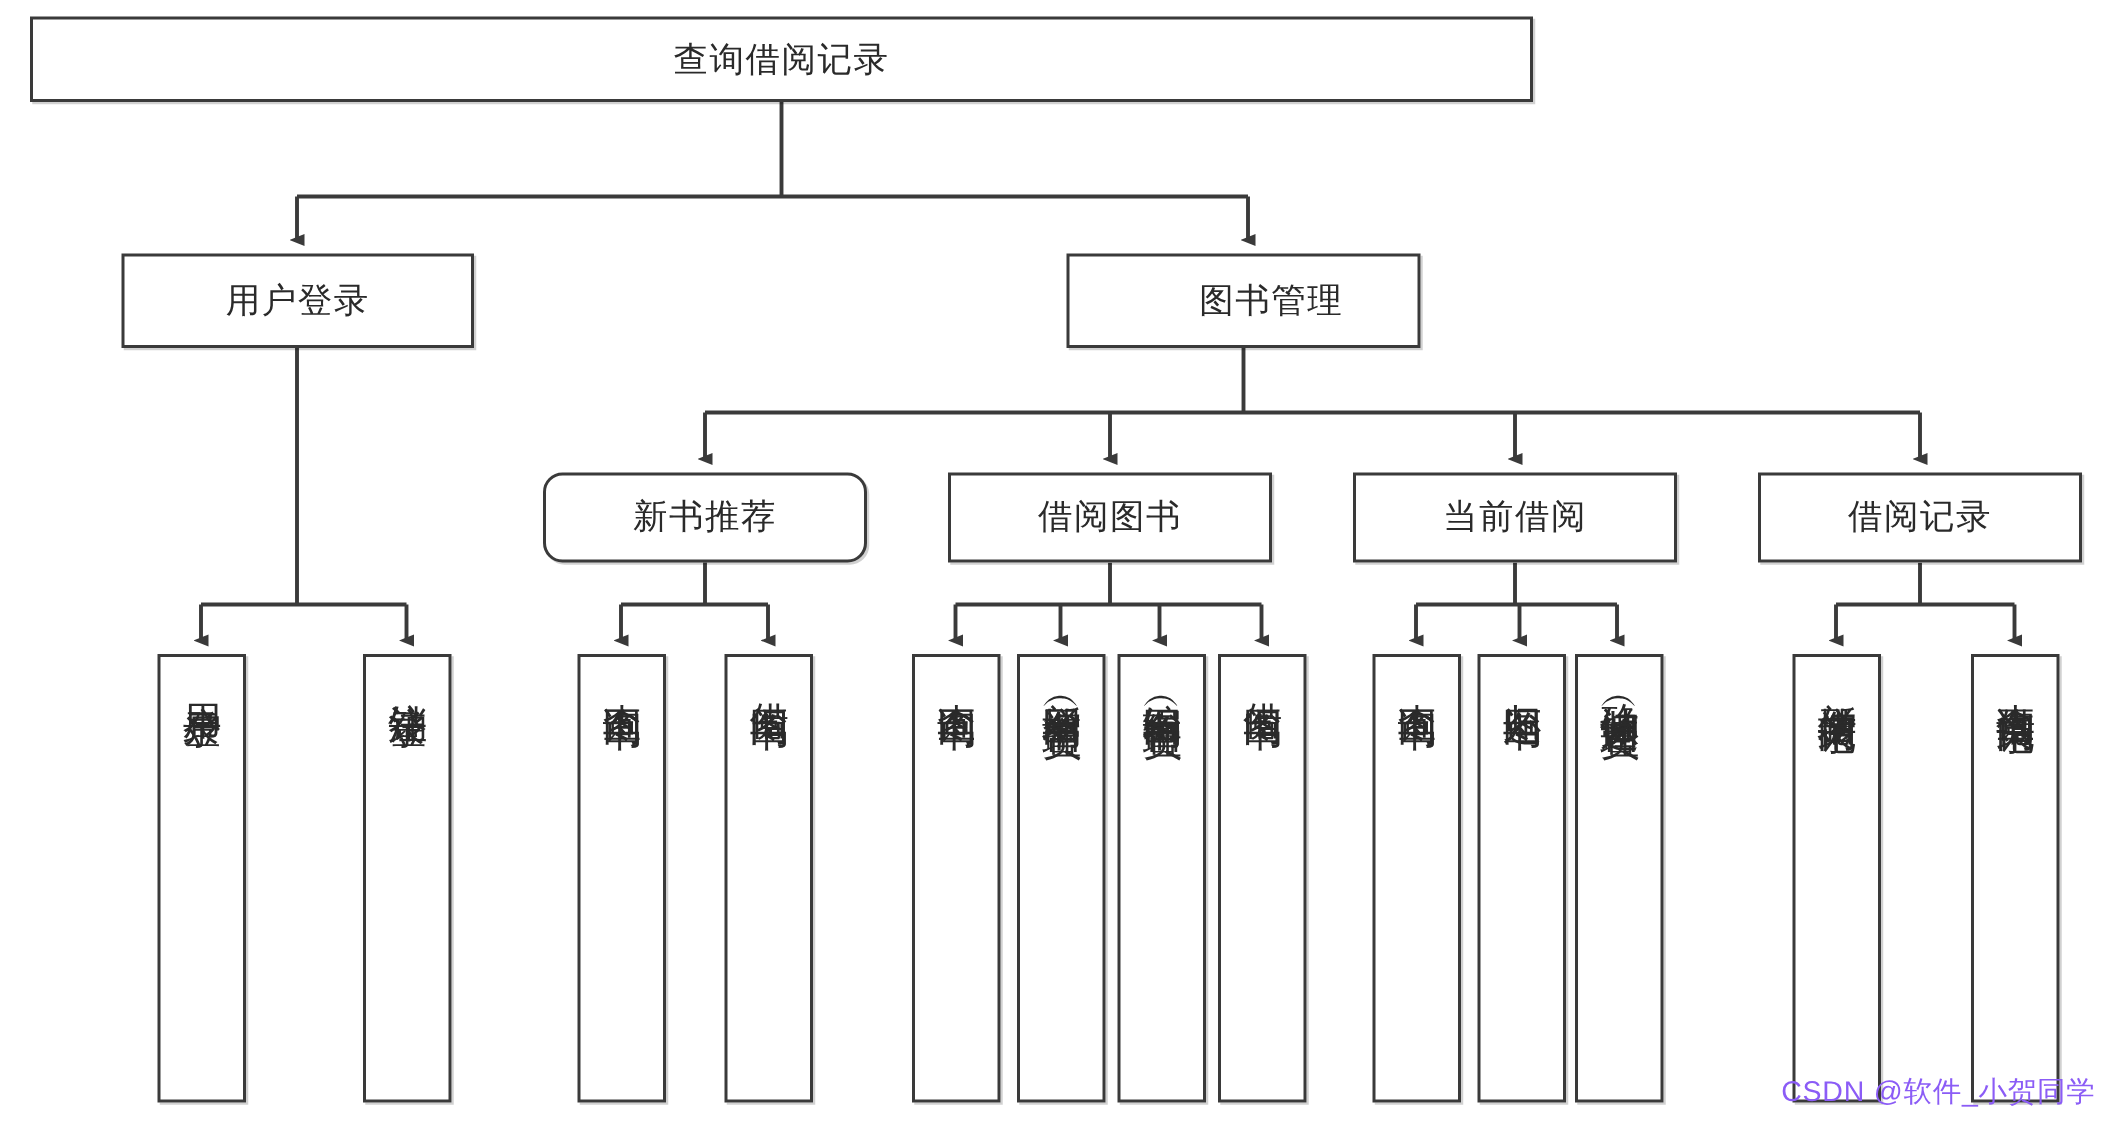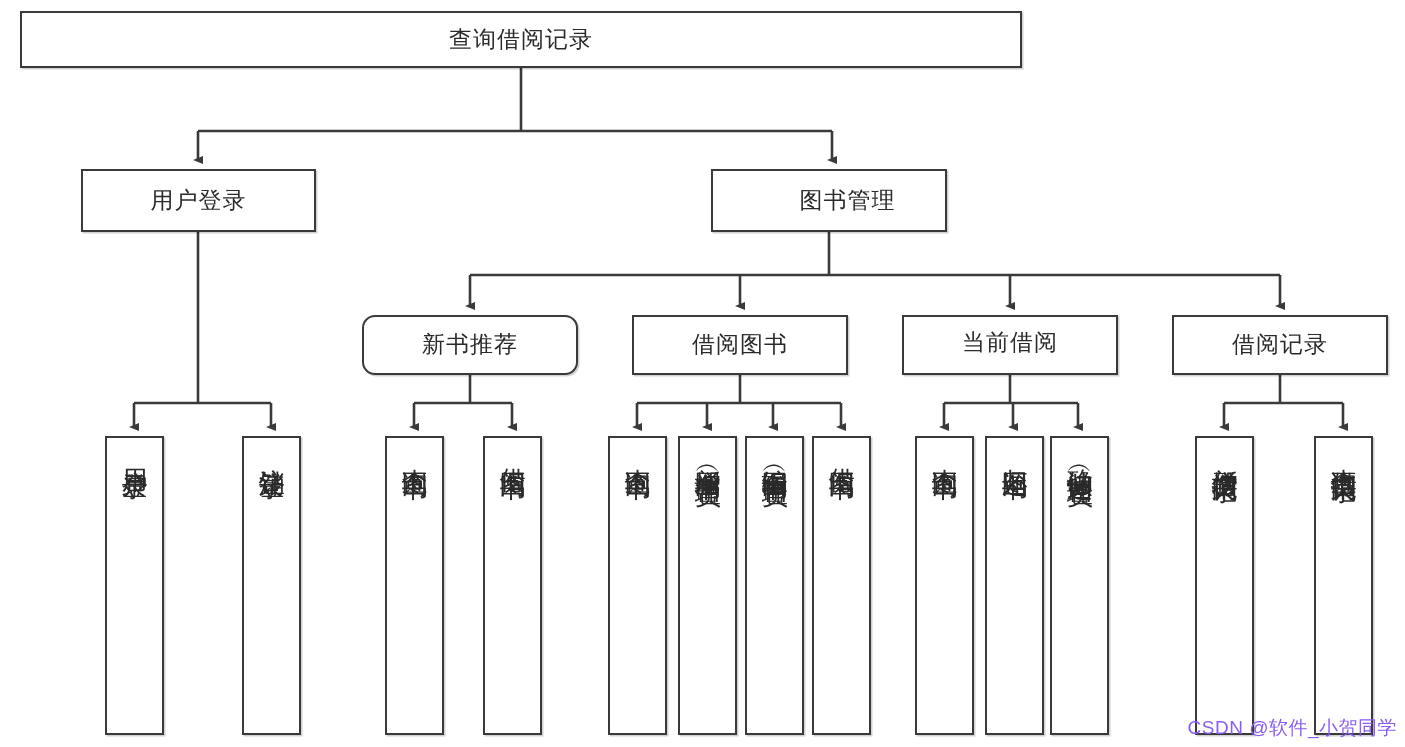--- a/index.html
+++ b/index.html
@@ -130,21 +130,21 @@
   <div class="node horizontal" style="left:711px; top:169px; width:236px; height:63px;padding-left:37px;">
     <span>图书管理</span>
   </div>
 
   <div class="node horizontal" style="left:362px; top:315px; width:216px; height:60px;border-radius:13px;">
     <span>新书推荐</span>
   </div>
   <div class="node horizontal" style="left:632px; top:315px; width:216px; height:60px;">
     <span>借阅图书</span>
   </div>
-  <div class="node horizontal" style="left:902px; top:315px; width:216px; height:60px;font-family:Liberation Mono, monospace;">
+  <div class="node horizontal" style="left:902px; top:315px; width:216px; height:60px;">
     <span>当前借阅</span>
   </div>
   <div class="node horizontal" style="left:1172px; top:315px; width:216px; height:60px;align-items:center;">
     <span>借阅记录</span>
   </div>
 
   <div class="node vertical" style="left:105px; top:436px; width:59px; height:299px;">
     <span class="vtext">用户登录</span>
   </div>
   <div class="node vertical" style="left:242px; top:436px; width:59px; height:299px;">

